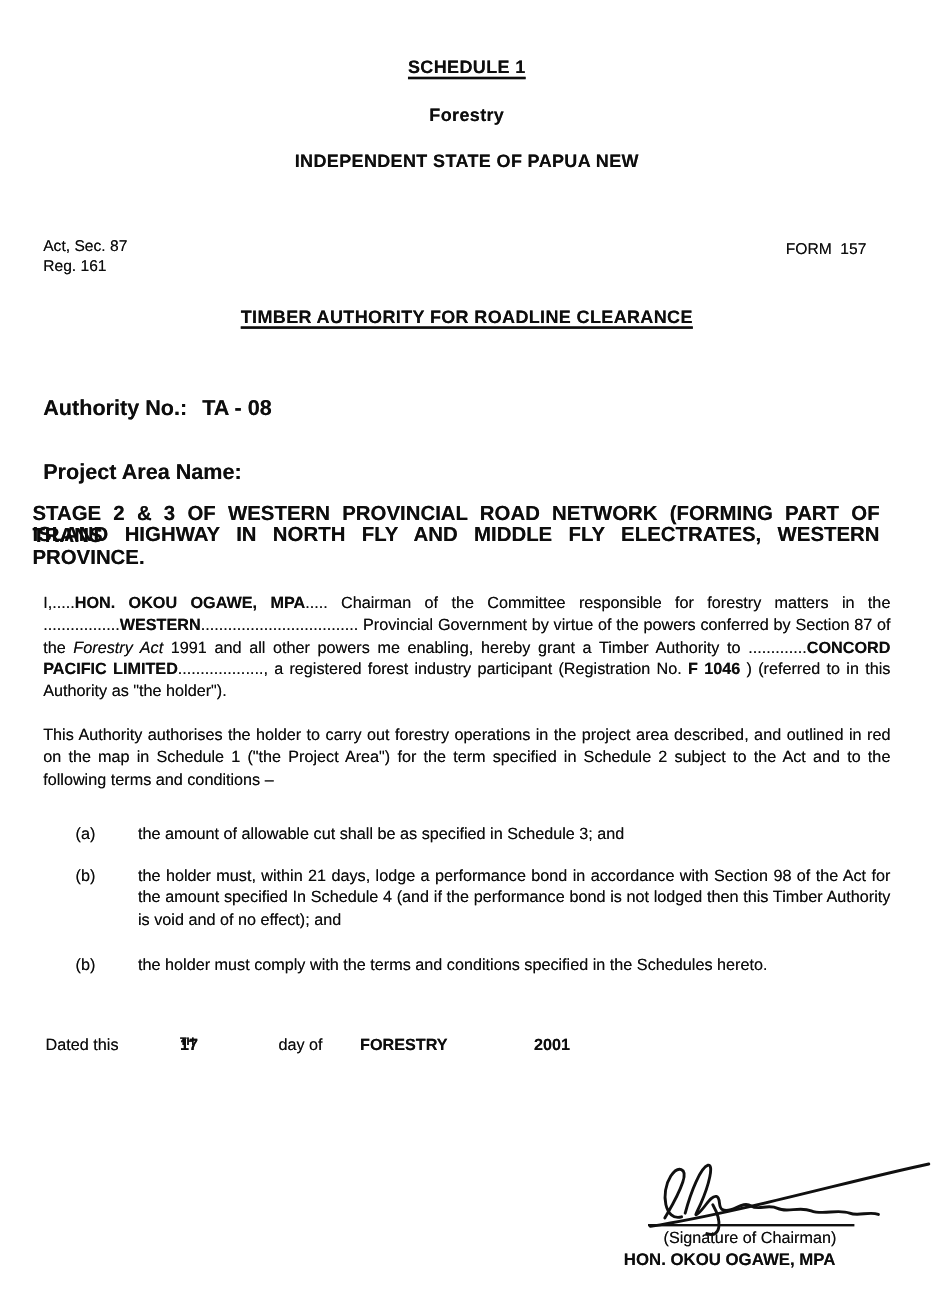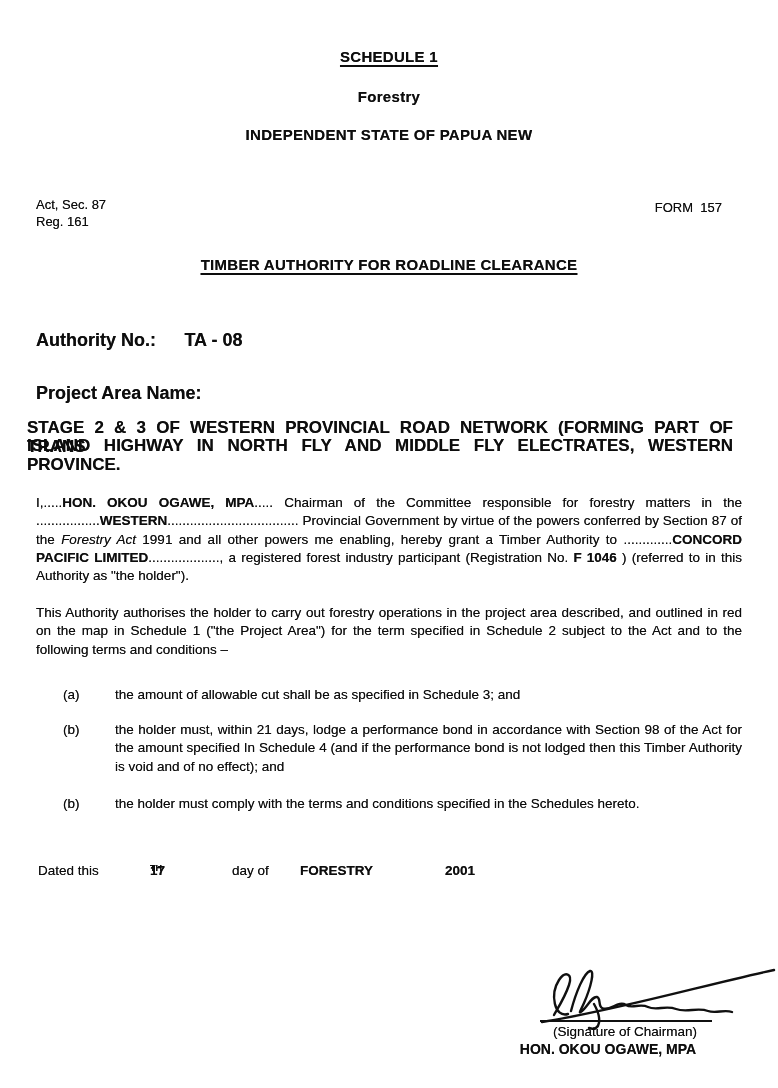--- a/index.html
+++ b/index.html
@@ -42,21 +42,21 @@
   <div class="abs small" style="left:36px;top:196px">Act, Sec. 87</div>
   <div class="abs small" style="left:36px;top:213px">Reg. 161</div>
   <div class="abs small" style="right:56px;top:199px">
     <span>FORM</span>&nbsp;&nbsp;<span>157</span>
   </div>
 
   <div class="abs center h u" style="top:256px">TIMBER AUTHORITY FOR ROADLINE CLEARANCE</div>
 
   <div class="abs" style="left:36px;top:330px">
     <span class="label">Authority No.:</span>
-    <span class="label" style="margin-left:24px">TA - 08</span>
+    <span class="label" style="margin-left:8px">TA - 08</span>
   </div>
 
   <div class="abs label" style="left:36px;top:383px">Project Area Name:</div>
   <div class="abs jline" style="top:419px">STAGE 2 &amp; 3 OF WESTERN PROVINCIAL ROAD NETWORK (FORMING PART OF TRANS</div>
   <div class="abs jline last" style="top:437px">ISLAND HIGHWAY IN NORTH FLY AND MIDDLE FLY ELECTRATES, WESTERN PROVINCE.</div>
 
   <div class="abs para" style="top:494px">
     <span>I,.....</span><span class="b">HON. OKOU OGAWE, MPA</span><span>..... Chairman of the Committee responsible for forestry matters in the .................</span><span class="b">WESTERN</span><span>................................... Provincial Government by virtue of the powers conferred by Section 87 of the </span><span class="i">Forestry Act</span><span> 1991 and all other powers me enabling, hereby grant a Timber Authority to .............</span><span class="b">CONCORD PACIFIC LIMITED</span><span>..................., a registered forest industry participant (Registration No. </span><span class="b">F 1046</span><span> ) (referred to in this Authority as "the holder").</span>
   </div>
 

